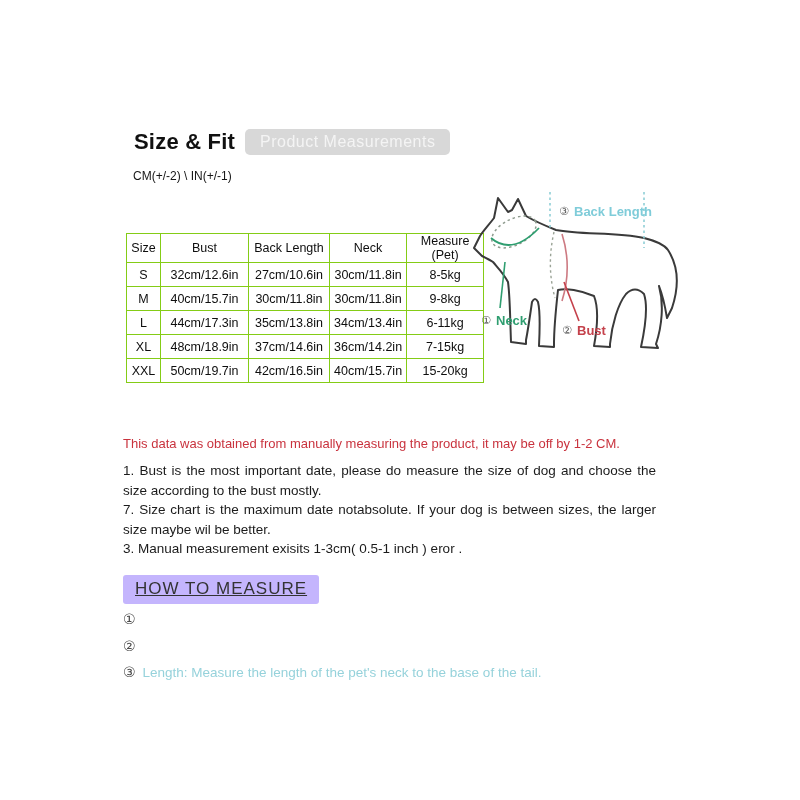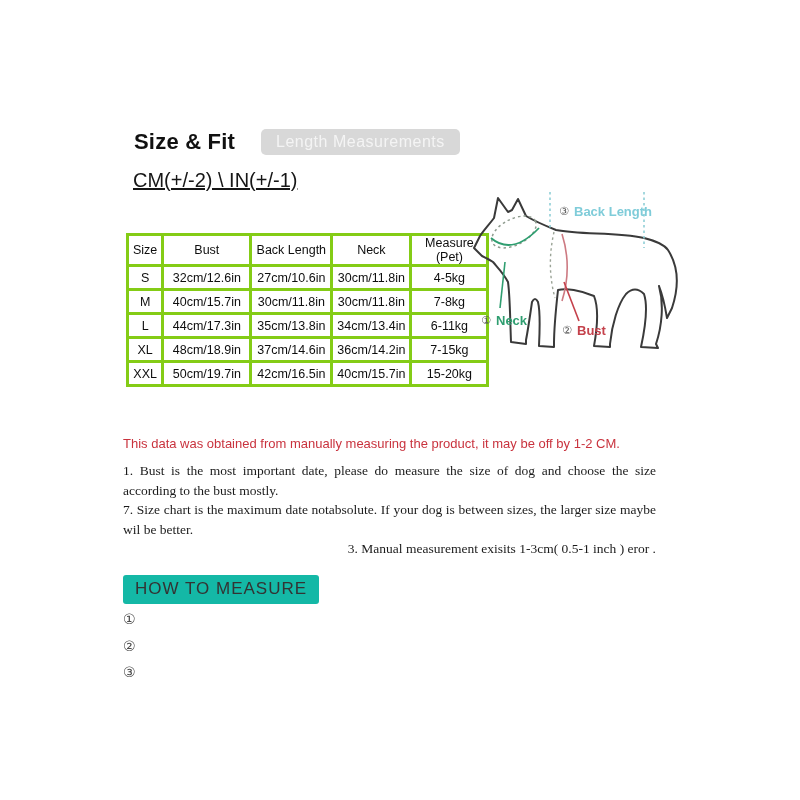--- a/index.html
+++ b/index.html
@@ -7,39 +7,39 @@
   body {
     width: 800px; height: 800px;
     font-family: "Liberation Sans", "DejaVu Sans", sans-serif;
     color: #1c1c1c;
     position: relative;
     overflow: hidden;
   }
   .page { position: absolute; inset: 0; background: #ffffff; }
 
   
-  .header-row { position: absolute; left: 134px; top: 129px; display: flex; align-items: center; gap: 26px; }
+  .header-row { position: absolute; left: 134px; top: 129px; display: flex; align-items: center; gap: 10px; }
   .title { font-size: 22px; font-weight: bold; color: #111111; letter-spacing: 0.2px; }
   .badge {
     background: #d8d8d8; color: #f4f4f4;
     font-size: 16px; letter-spacing: 0.5px;
     padding: 4px 15px; border-radius: 5px;
     white-space: nowrap;
   }
-  .units { position: absolute; left: 133px; top: 169px; font-size: 20px; color: #161616; text-decoration: underline; }
+  .units { position: absolute; left: 133px; top: 169px; font-size: 12px; color: #161616; }
 
   
   table.size-table {
     position: absolute; left: 126px; top: 233px;
     border-collapse: collapse;
     font-size: 12.5px; color: #0e0e0e;
     text-align: center;
   }
   table.size-table th, table.size-table td {
-    border: 3px solid #84cc16;
+    border: 1px solid #84cc16;
     font-weight: normal;
     padding: 0 4px;
   }
   table.size-table th { height: 25px; }
   table.size-table td { height: 24px; }
   col.c-size { width: 34px; } col.c-bust { width: 88px; }
   col.c-back { width: 81px; } col.c-neck { width: 69px; }
   col.c-weight { width: 77px; }
 
   
@@ -47,49 +47,49 @@
 
   
   .disclaimer {
     position: absolute; left: 123px; top: 436px; width: 540px;
     font-size: 13px; color: #c9333e;
   }
   .notes {
     position: absolute; left: 123px; top: 461px; width: 533px;
     font-size: 13.5px; line-height: 19.5px; color: #1b1b1b;
   }
-  .notes p { text-align: justify; font-family: Liberation Serif, serif; }
-  .notes p:last-child { text-align: right; }
+  .notes p { text-align: justify; }
+  .notes p:last-child { text-align: left; }
 
   
   .htm-box {
     position: absolute; left: 123px; top: 575px;
-    background: #14b8a6; color: #333333;
+    background: #c4b5fd; color: #333333;
     font-size: 17px; letter-spacing: 1px;
-    padding: 4px 12px 5px 12px; border-radius: 3px;
+    padding: 4px 12px 5px 12px; border-radius: 3px; text-decoration: underline;
   }
   .steps { position: absolute; left: 123px; top: 611px; width: 560px; }
   .step { display: flex; align-items: baseline; gap: 7px; font-size: 13.5px; margin-bottom: 10.5px; }
   .step-num { color: #4a4a4a; font-size: 14px; font-family: "DejaVu Sans", sans-serif; }
   .step-0 .step-text { color: #2a9e6e; }
   .step-1 .step-text { color: #c23d47; }
   .step-2 .step-text { color: #96d2db; }
 
   
   .svg-label { font-family: "Liberation Sans", sans-serif; font-size: 13px; font-weight: bold; }
   .svg-num { font-family: "DejaVu Sans", sans-serif; font-size: 11px; fill: #555555; font-weight: normal; }
 </style>
 </head>
 <body>
 
 <div class="page">
 
   <div class="header-row">
     <div class="title">Size &amp; Fit</div>
-    <div class="badge">Length Measurements</div>
+    <div class="badge">Product Measurements</div>
   </div>
   <div class="units">CM(+/-2) \ IN(+/-1)</div>
 
   <table class="size-table">
     <colgroup>
       <col class="c-size">
         <col class="c-bust">
         <col class="c-back">
         <col class="c-neck">
         <col class="c-weight">
@@ -102,28 +102,28 @@
         <th>Neck</th>
         <th>Measure (Pet)</th>
       </tr>
     </thead>
     <tbody>
       <tr>
         <td>S</td>
         <td>32cm/12.6in</td>
         <td>27cm/10.6in</td>
         <td>30cm/11.8in</td>
-        <td>4-5kg</td>
+        <td>8-5kg</td>
       </tr>
       <tr>
         <td>M</td>
         <td>40cm/15.7in</td>
         <td>30cm/11.8in</td>
         <td>30cm/11.8in</td>
-        <td>7-8kg</td>
+        <td>9-8kg</td>
       </tr>
       <tr>
         <td>L</td>
         <td>44cm/17.3in</td>
         <td>35cm/13.8in</td>
         <td>34cm/13.4in</td>
         <td>6-11kg</td>
       </tr>
       <tr>
         <td>XL</td>
@@ -208,16 +208,17 @@
 
   <div class="steps">
     <div class="step step-0">
       <span class="step-num">①</span>
     </div>
     <div class="step step-1">
       <span class="step-num">②</span>
     </div>
     <div class="step step-2">
       <span class="step-num">③</span>
+      <span class="step-text">Length: Measure the length of the pet's neck to the base of the tail.</span>
     </div>
   </div>
 
 </div>
 
 </body></html>

